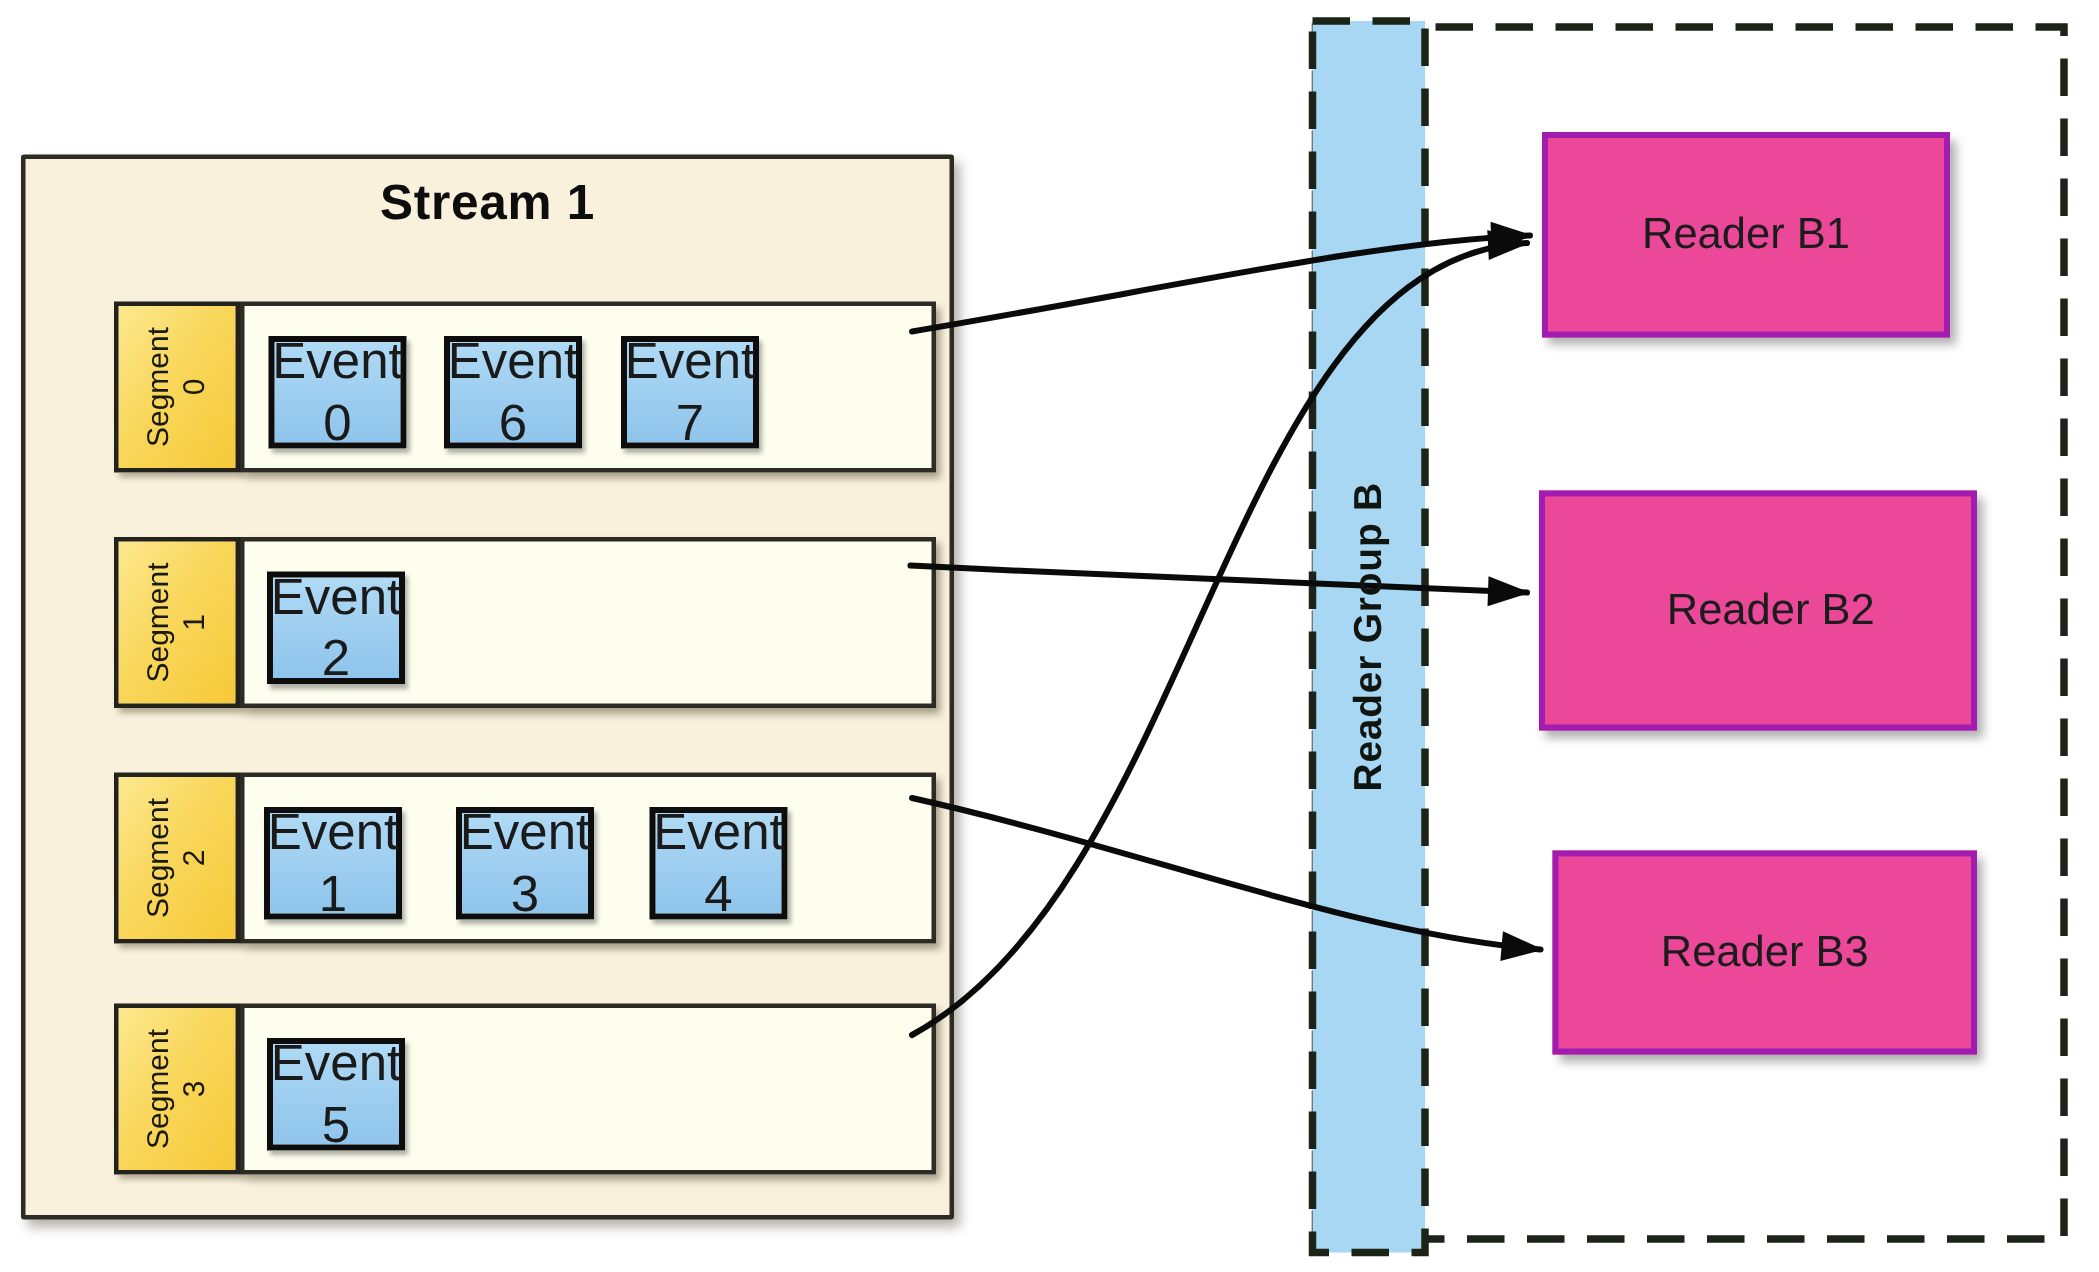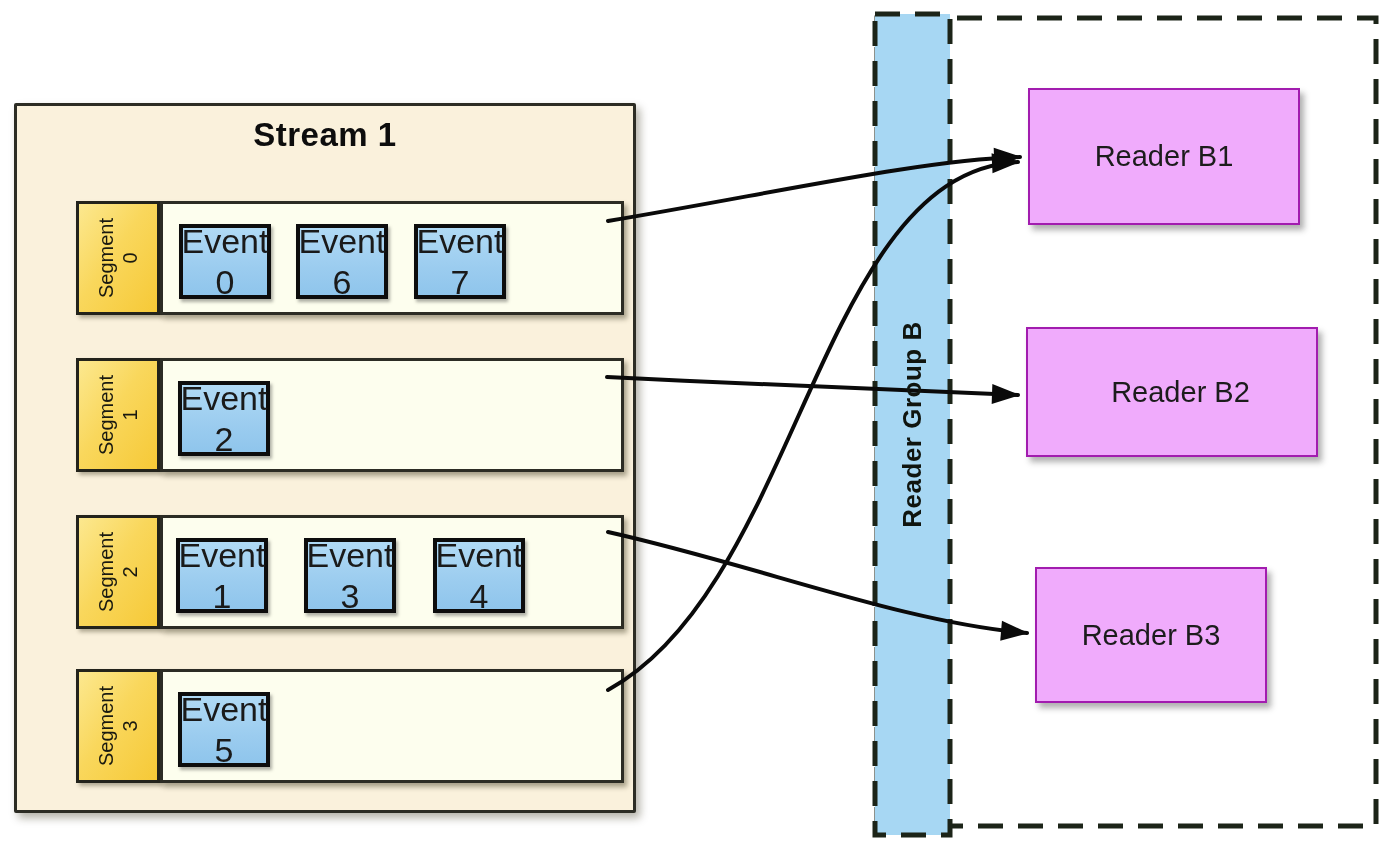--- a/index.html
+++ b/index.html
@@ -54,21 +54,21 @@
   .reader-group-label-wrap{
     position:absolute;left:873px;top:11px;width:79px;height:827px;
     display:flex;align-items:center;justify-content:center;
     z-index:7;pointer-events:none;
   }
   .reader-group-label{
     transform:rotate(-90deg);white-space:nowrap;
     font-size:26px;font-weight:bold;color:#10150f;letter-spacing:.5px;
   }
   .reader-box{
-    position:absolute;background:#f0abfc;border:2px solid #a21caf;
+    position:absolute;background:#ec4899;border:4px solid #a21caf;
     box-shadow:4px 5px 6px rgba(30,30,30,.35);
     display:flex;align-items:center;justify-content:center;
     font-size:29px;color:#1c1c1c;z-index:2;
   }
 
   
   .overlay{
     position:absolute;left:0;top:0;width:1399px;height:848px;
     z-index:5;pointer-events:none;
   }
@@ -171,19 +171,19 @@
       </g>
   </svg>
 
   <div class="reader-group-label-wrap">
     <div class="reader-group-label">Reader Group B</div>
   </div>
 
 <div class="reader-box" style="left: 1028px; top: 88px; width: 272px; height: 137px;">
       <div>Reader B1</div>
     </div>
-    <div class="reader-box" style="left: 1026px; top: 327px; width: 292px; height: 130px; padding-left: 17px;">
+    <div class="reader-box" style="left: 1026px; top: 327px; width: 292px; height: 160px; padding-left: 17px;">
       <div>Reader B2</div>
     </div>
-    <div class="reader-box" style="left: 1035px; top: 567px; width: 232px; height: 136px;">
+    <div class="reader-box" style="left: 1035px; top: 567px; width: 283px; height: 136px;">
       <div>Reader B3</div>
     </div>
   </div>
 
 </body></html>

